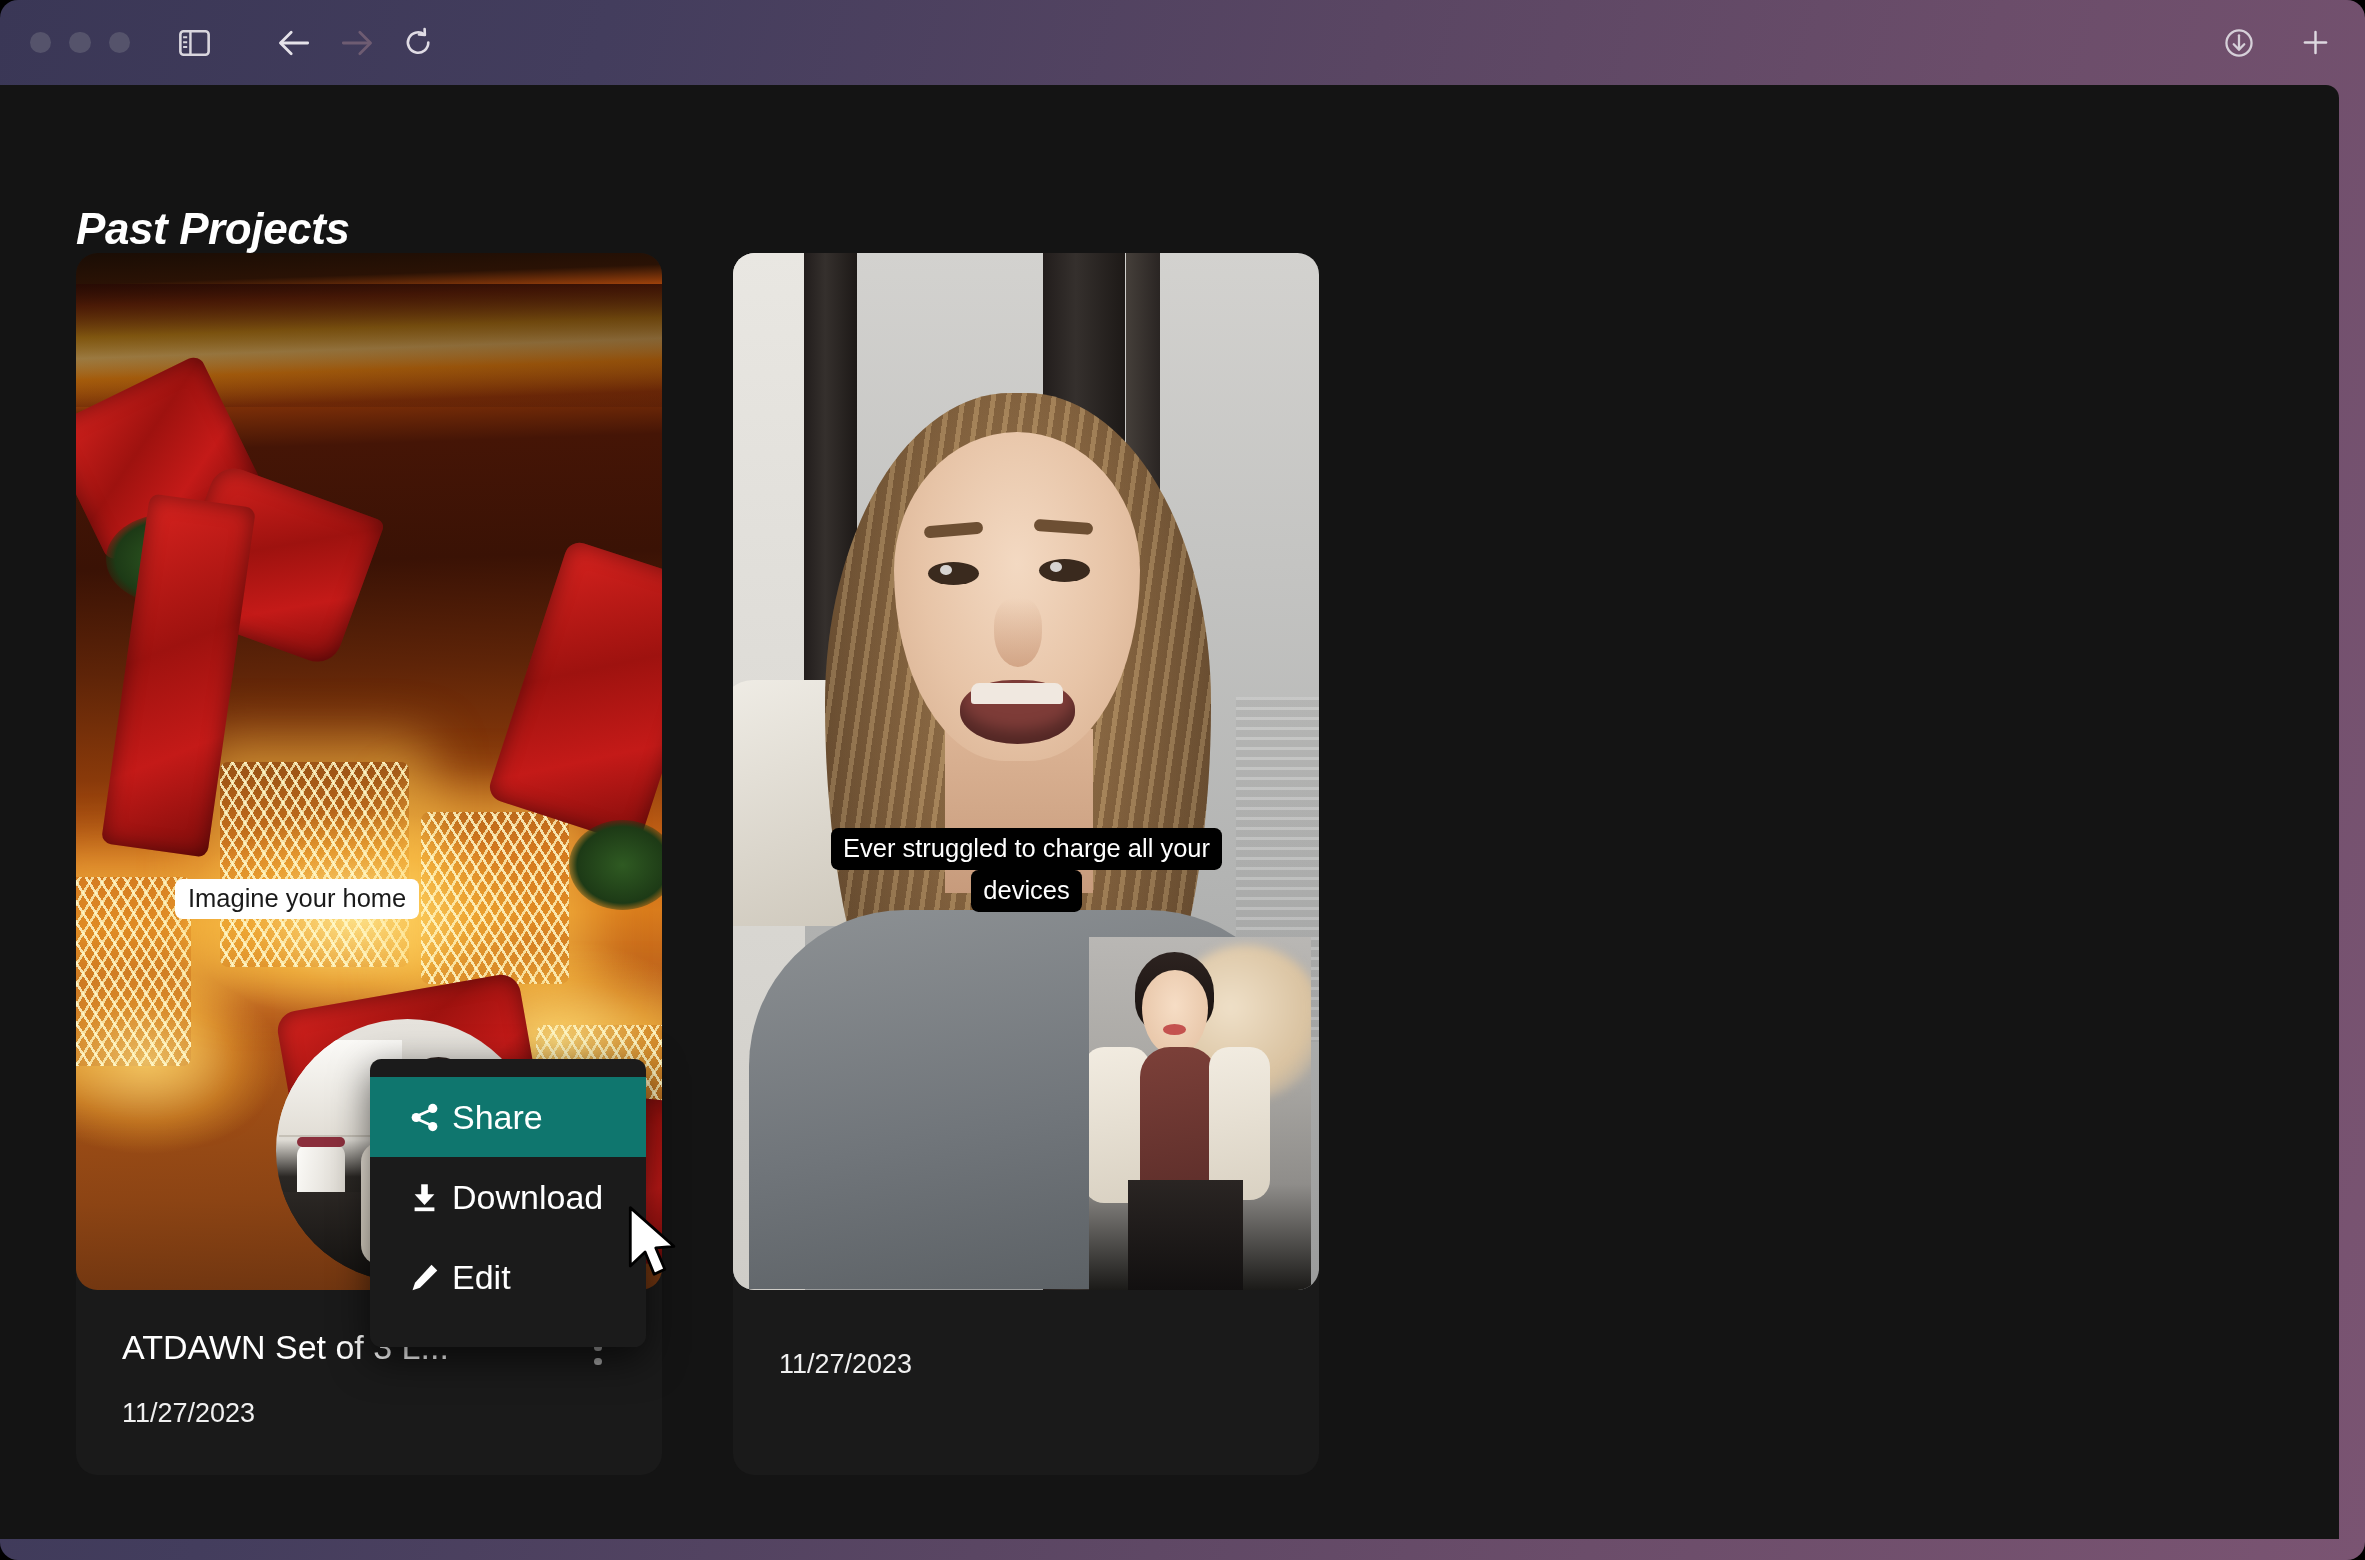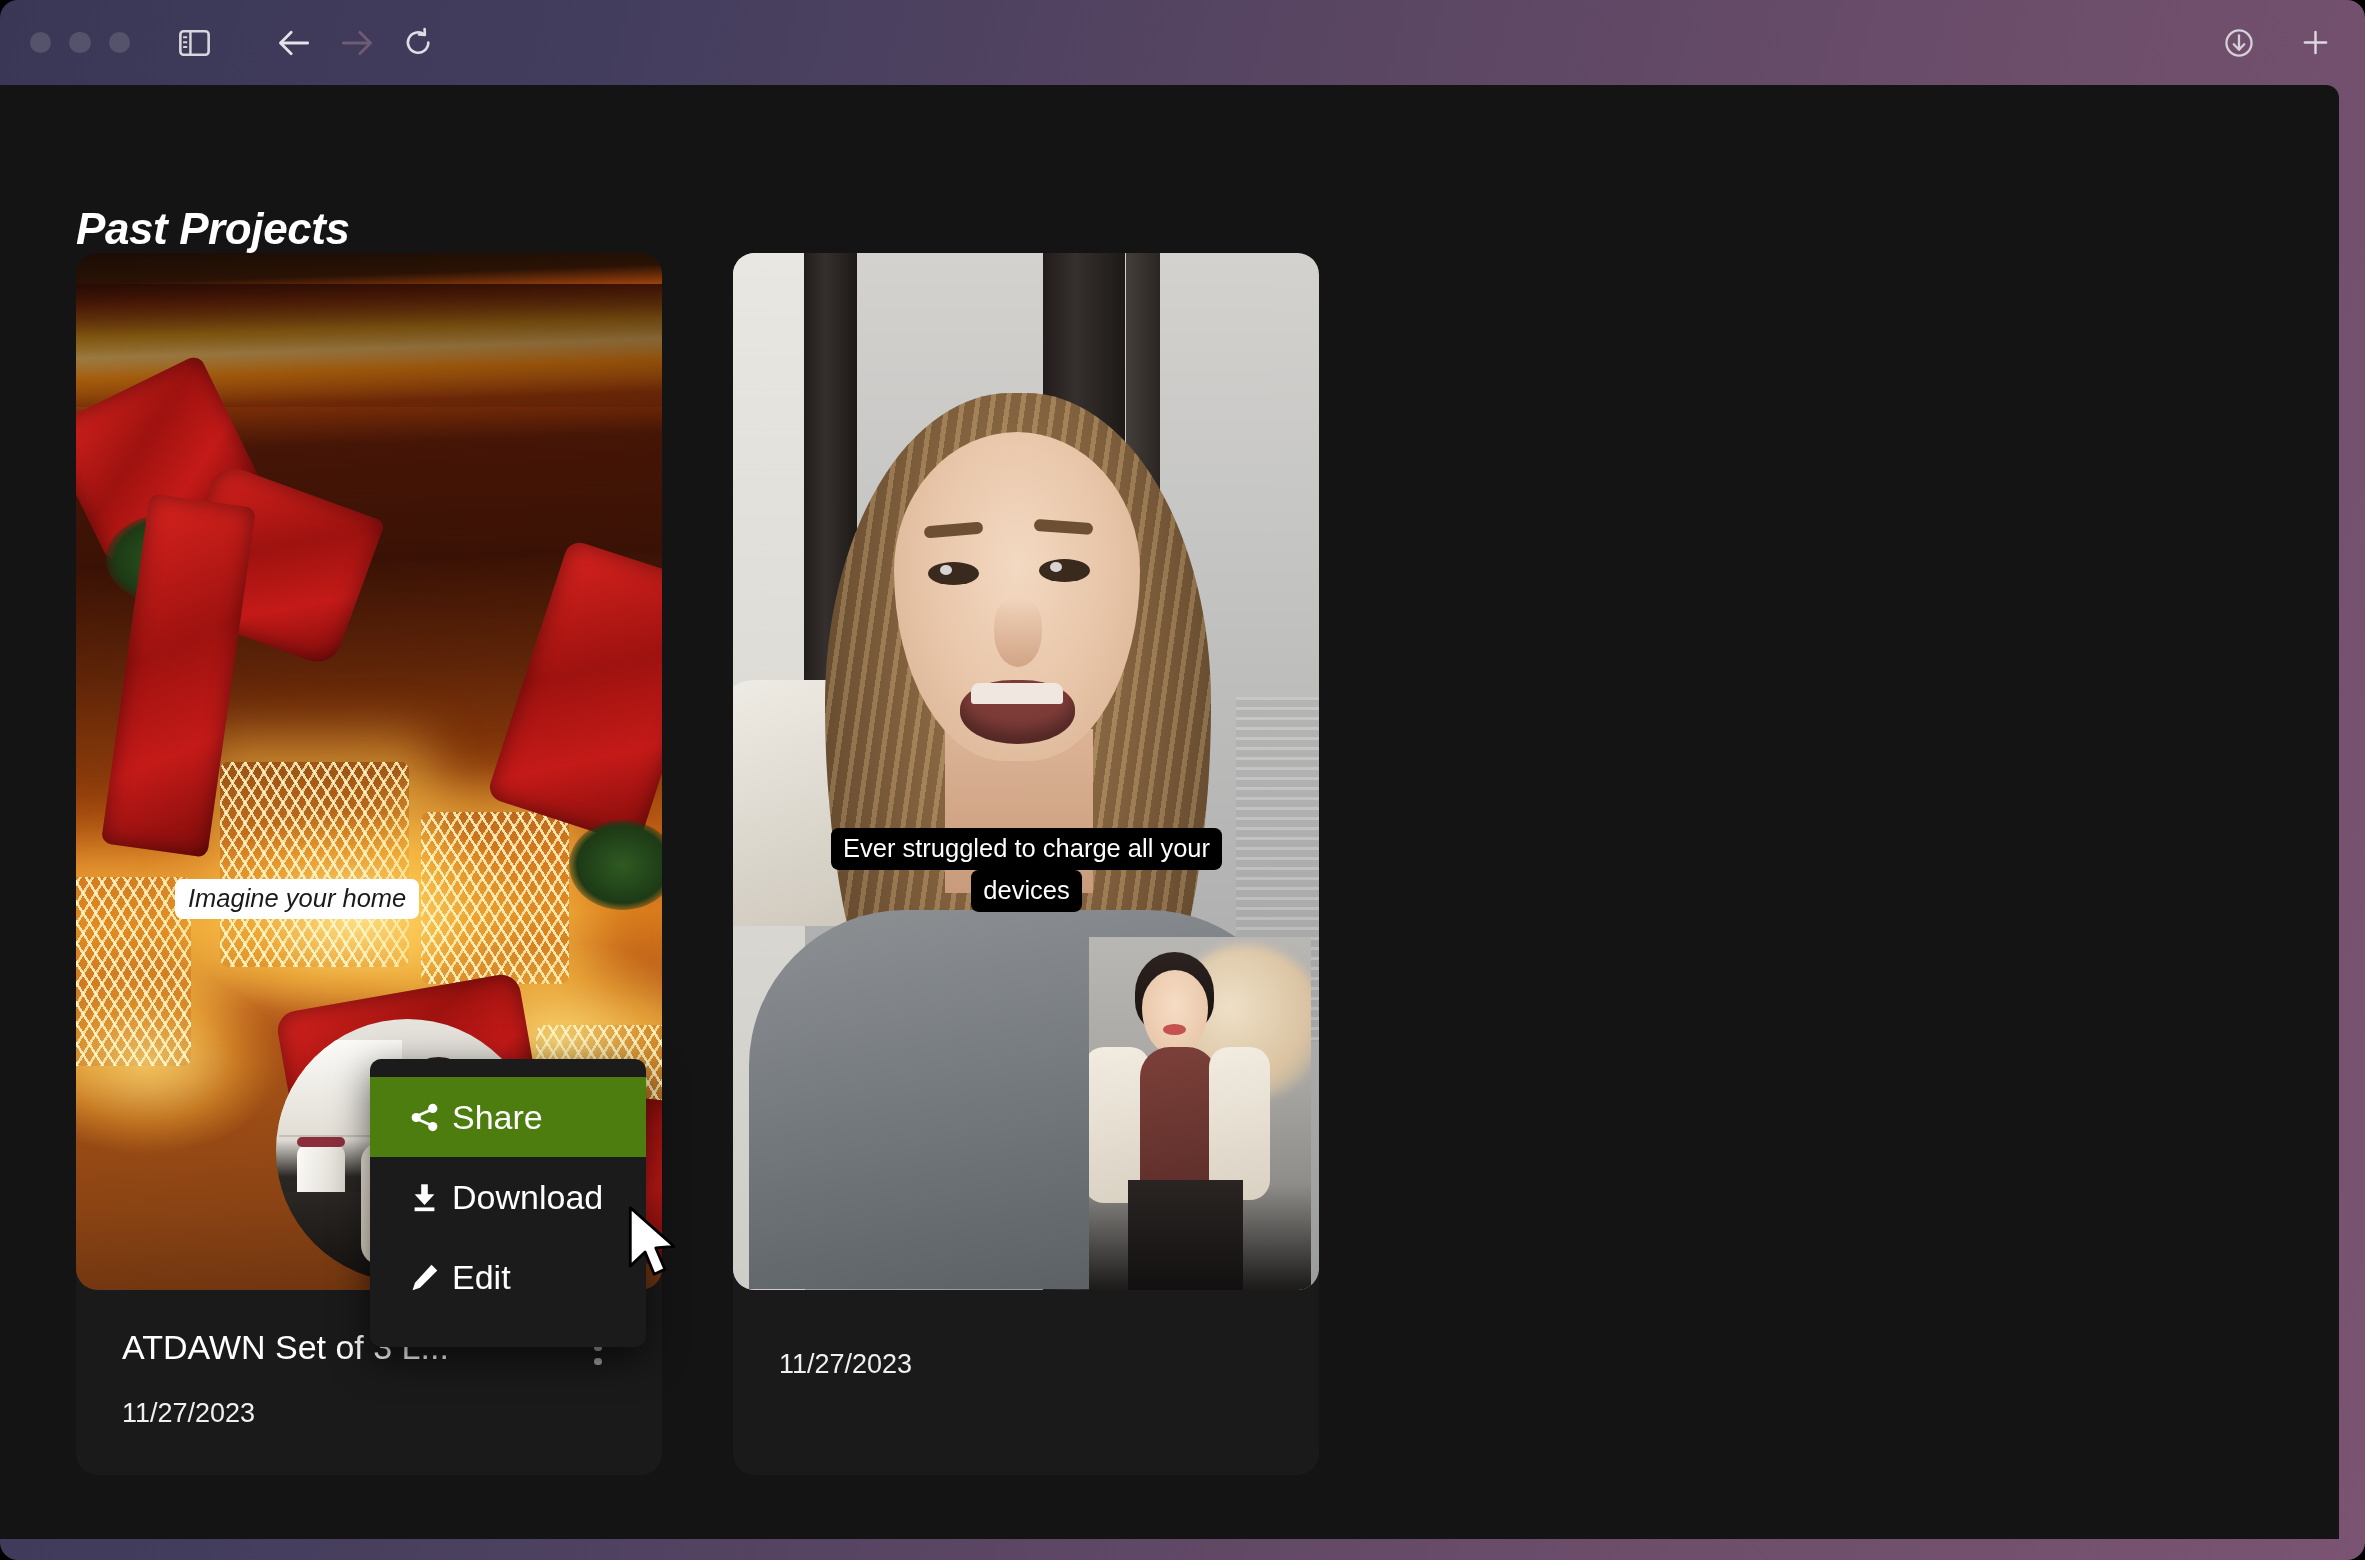--- a/index.html
+++ b/index.html
@@ -400,21 +400,21 @@
   .menu-item {
     display: flex;
     align-items: center;
     gap: 10px;
     height: 80px;
     padding-left: 36px;
     color: #ffffff;
     font-size: 34px;
     cursor: pointer;
   }
-  .menu-item.highlighted { background: #4d7c0f; }
+  .menu-item.highlighted { background: #0f766e; }
   .menu-icon {
     width: 36px; height: 36px;
     display: flex; align-items: center; justify-content: center;
     flex: 0 0 36px;
   }
 
   
   #mouse-cursor {
     position: absolute;
     left: 627px;
@@ -504,21 +504,21 @@
             <div class="pine p1"></div>
             <div class="ribbon r3"></div>
             <div class="ribbon r2"></div>
             <div class="ribbon r4"></div>
             <div class="pine p2"></div>
             <div class="ribbon r5"></div>
             <div class="pine p3"></div>
             <div class="ribbon r6"></div>
           </div>
 
-          <div class="cap-white" style="left:99px; bottom:371px;font-style:italic;">Imagine your home</div>
+          <div class="cap-white" style="left:99px; bottom:371px;">Imagine your home</div>
 
           <div id="pip-circle">
             <div class="kitchen-bg"></div>
             <div class="cabinet"></div>
             <div class="kettle"></div>
             <div class="stove"></div>
             <div class="person">
               <div class="pr-hair" style="left:123px; top:38px; width:79px; height:79px;"></div>
               <div class="pr-face" style="left:131px; top:54px; width:64px; height:79px;"></div>
               <div class="pr-lips" style="left:153px; top:105px; width:21.4px; height:10px;"></div>

